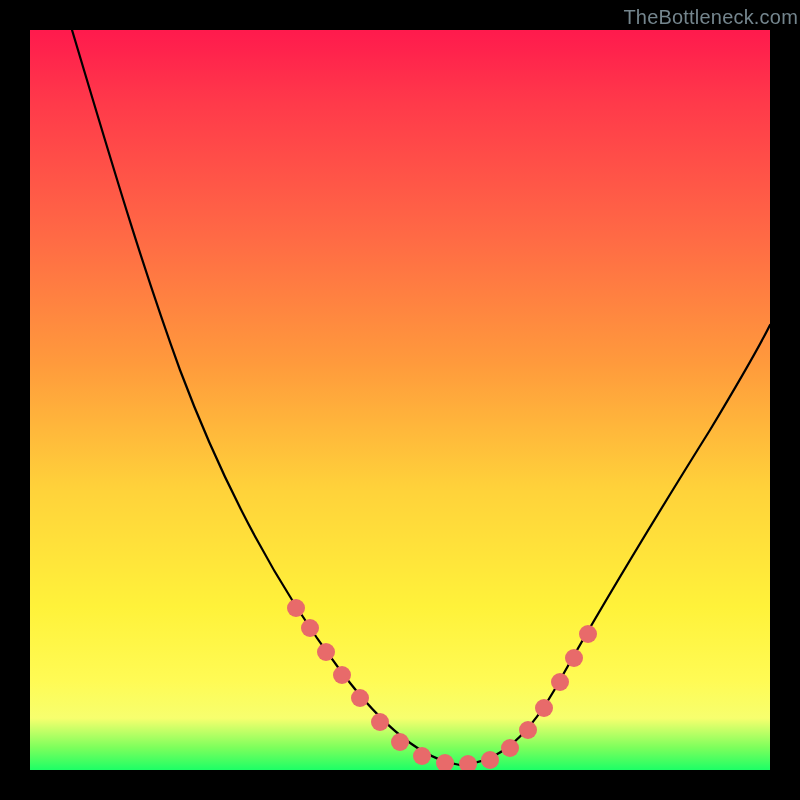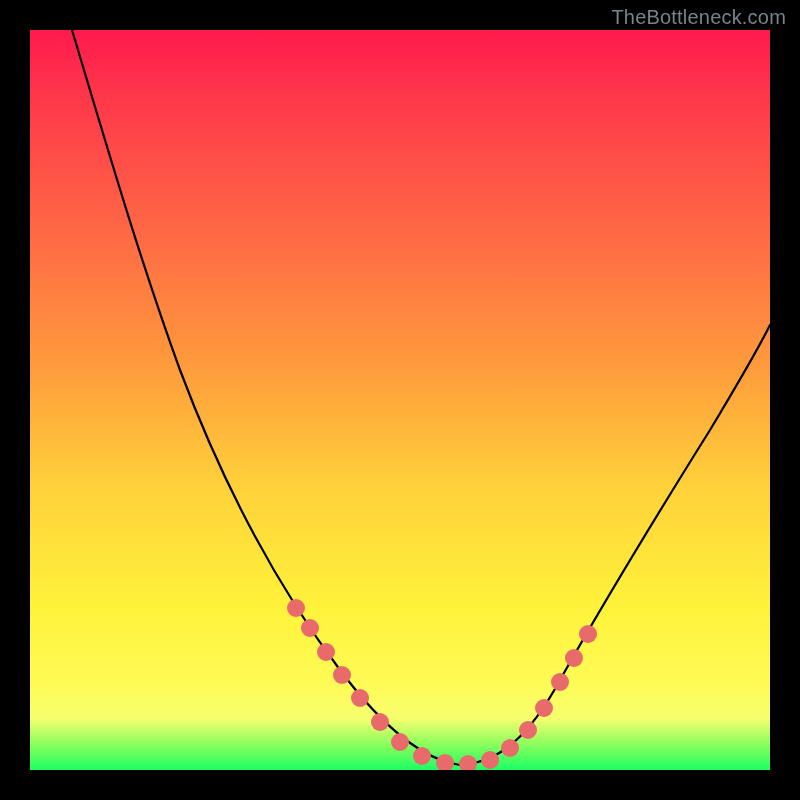--- a/index.html
+++ b/index.html
@@ -42,21 +42,21 @@
   svg.curves {
     position: absolute;
     left: 0;
     top: 0;
     width: 740px;
     height: 740px;
   }
   .watermark {
     position: absolute;
     top: 6px;
-    right: 14px;
+    right: 2px;
     color: #74858d;
     font-size: 20px;
     letter-spacing: 0.2px;
     font-weight: 400;
   }
 </style>
 </head>
 <body>
 
 <div class="watermark">TheBottleneck.com</div>

